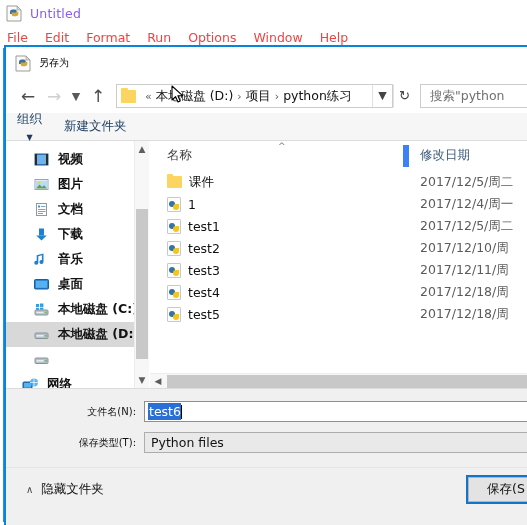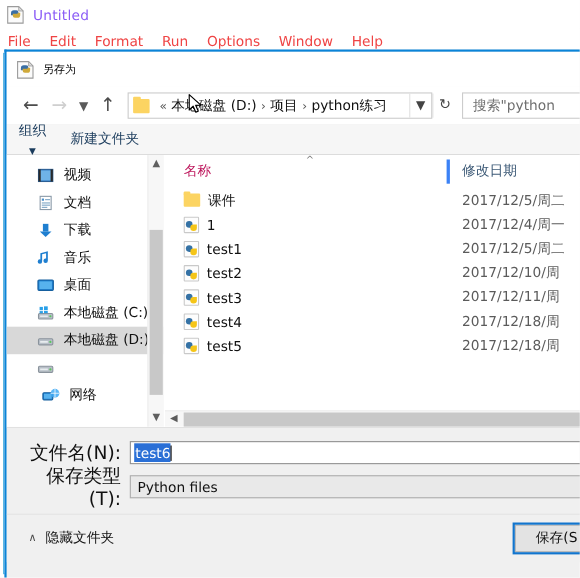--- a/index.html
+++ b/index.html
@@ -118,23 +118,23 @@
     height: 248px; display: flex; background: #ffffff;
     border-bottom: 1px solid #dcdcdc;
   }
 
   #sidebar {
     width: 143px; flex: 0 0 auto; background: #ffffff; position: relative;
     overflow: hidden; padding-top: 6px;
   }
   .side-item {
     height: 25px; display: flex; align-items: center; padding-left: 27px; gap: 8px;
-    font-size: 12.5px; color: #111; white-space: nowrap;
-  }
-  .side-item.indent-root { padding-left: 32px; }
+    font-size: 12.5px; color: #111; white-space: nowrap; font-weight: bold;
+  }
+  .side-item.indent-root { padding-left: 16px; }
   .side-item.selected { background: #d8d8d8; }
   .side-icon { width: 17px; height: 15px; flex: 0 0 auto; position: relative; }
 
   #sidebar-scrollbar {
     position: absolute; right: 0; top: 0; width: 15px; height: 100%;
     background: #f7f7f7; border-left: 1px solid #ededed;
   }
   .sb-arrow {
     height: 16px; display: flex; align-items: center; justify-content: center;
     font-size: 9px; color: #606060;
@@ -145,22 +145,22 @@
   }
 
   #filelist {
     flex: 1 1 auto; position: relative; background: #ffffff; overflow: hidden;
     border-left: 1px solid #ffffff;
   }
   #list-header {
     height: 30px; display: flex; align-items: center; border-bottom: 1px solid #ffffff;
   }
   .col-name {
-    width: 259px; flex: 0 0 auto; padding-left: 17px; font-size: 12.5px; color: #be185d;
-    border-right: 3px solid #3b82f6; height: 22px; display: flex; align-items: center;
+    width: 259px; flex: 0 0 auto; padding-left: 17px; font-size: 12.5px; color: #404040;
+    border-right: 6px solid #3b82f6; height: 22px; display: flex; align-items: center;
   }
   .col-date {
     flex: 1 1 auto; padding-left: 11px; font-size: 12.5px; color: #3d5a77;
     height: 22px; display: flex; align-items: center;
   }
   #sort-caret {
     position: absolute; left: 128px; top: 0px; font-size: 9px; color: #7b7b7b;
   }
   .file-row { height: 22px; display: flex; align-items: center; }
   .fr-name {
@@ -201,22 +201,22 @@
   #hs-left {
     width: 16px; height: 15px; display: flex; align-items: center; justify-content: center;
     font-size: 9px; color: #5c5c5c; flex: 0 0 auto;
   }
   #hs-thumb { height: 13px; flex: 1 1 auto; background: #c8c8c8; margin: 0 1px; }
 
   
   #dlg-form { background: #f0f0f0; padding: 10px 0 6px 0; }
   .form-row { display: flex; align-items: center; height: 25px; margin-bottom: 6px; }
   .form-label {
-    width: 112px; flex: 0 0 auto; text-align: right; padding-right: 8px;
-    font-size: 17px; color: #111; padding-left: 18px;
+    width: 138px; flex: 0 0 auto; text-align: right; padding-right: 8px;
+    font-size: 10px; color: #111; padding-left: 18px;
   }
   #filename-input {
     flex: 1 1 auto; height: 21px; background: #ffffff; border: 1px solid #8f8f8f;
     display: flex; align-items: center; padding-left: 3px; margin-right: 0;
   }
   #filename-value {
     background: #2a6fd6; color: #ffffff; font-size: 12.5px; padding: 1px 0 1px 1px;
   }
   #filename-caret {
     width: 1px; height: 14px; background: #000; margin-left: 0px;
@@ -337,20 +337,31 @@
           <svg width="17" height="15" viewBox="0 0 17 15">
             <rect x="2" y="2" width="13" height="11" fill="#3b7fc4" stroke="#2a5f96"></rect>
             <rect x="3" y="3" width="11" height="9" fill="#6fb3e8"></rect>
             <rect x="2" y="2" width="2" height="11" fill="#2a2a2a"></rect>
             <rect x="13" y="2" width="2" height="11" fill="#2a2a2a"></rect>
           </svg>
         </span>
         <span>视频</span>
       </div>
 
+      <div class="side-item">
+        <span class="side-icon">
+          <svg width="17" height="15" viewBox="0 0 17 15">
+            <rect x="2" y="2.5" width="13" height="10" fill="#ffffff" stroke="#8aa9c4"></rect>
+            <rect x="3" y="3.5" width="11" height="8" fill="#b9dcf2"></rect>
+            <path d="M3 11.5 l3.5-4 2.5 2.5 2-1.8 3 3.3 z" fill="#5f9e56"></path>
+            <circle cx="6" cy="5.8" r="1.2" fill="#f2d34e"></circle>
+          </svg>
+        </span>
+        <span>图片</span>
+      </div>
 
       <div class="side-item">
         <span class="side-icon">
           <svg width="17" height="15" viewBox="0 0 17 15">
             <rect x="3.5" y="1.5" width="10" height="12" fill="#ffffff" stroke="#8a9aa8"></rect>
             <rect x="5" y="3.5" width="2" height="2" fill="#4b8fc9"></rect>
             <rect x="8" y="4" width="4.5" height="1" fill="#7da6c6"></rect>
             <rect x="5" y="7" width="7.5" height="1" fill="#7da6c6"></rect>
             <rect x="5" y="9" width="7.5" height="1" fill="#7da6c6"></rect>
             <rect x="5" y="11" width="5" height="1" fill="#7da6c6"></rect>

